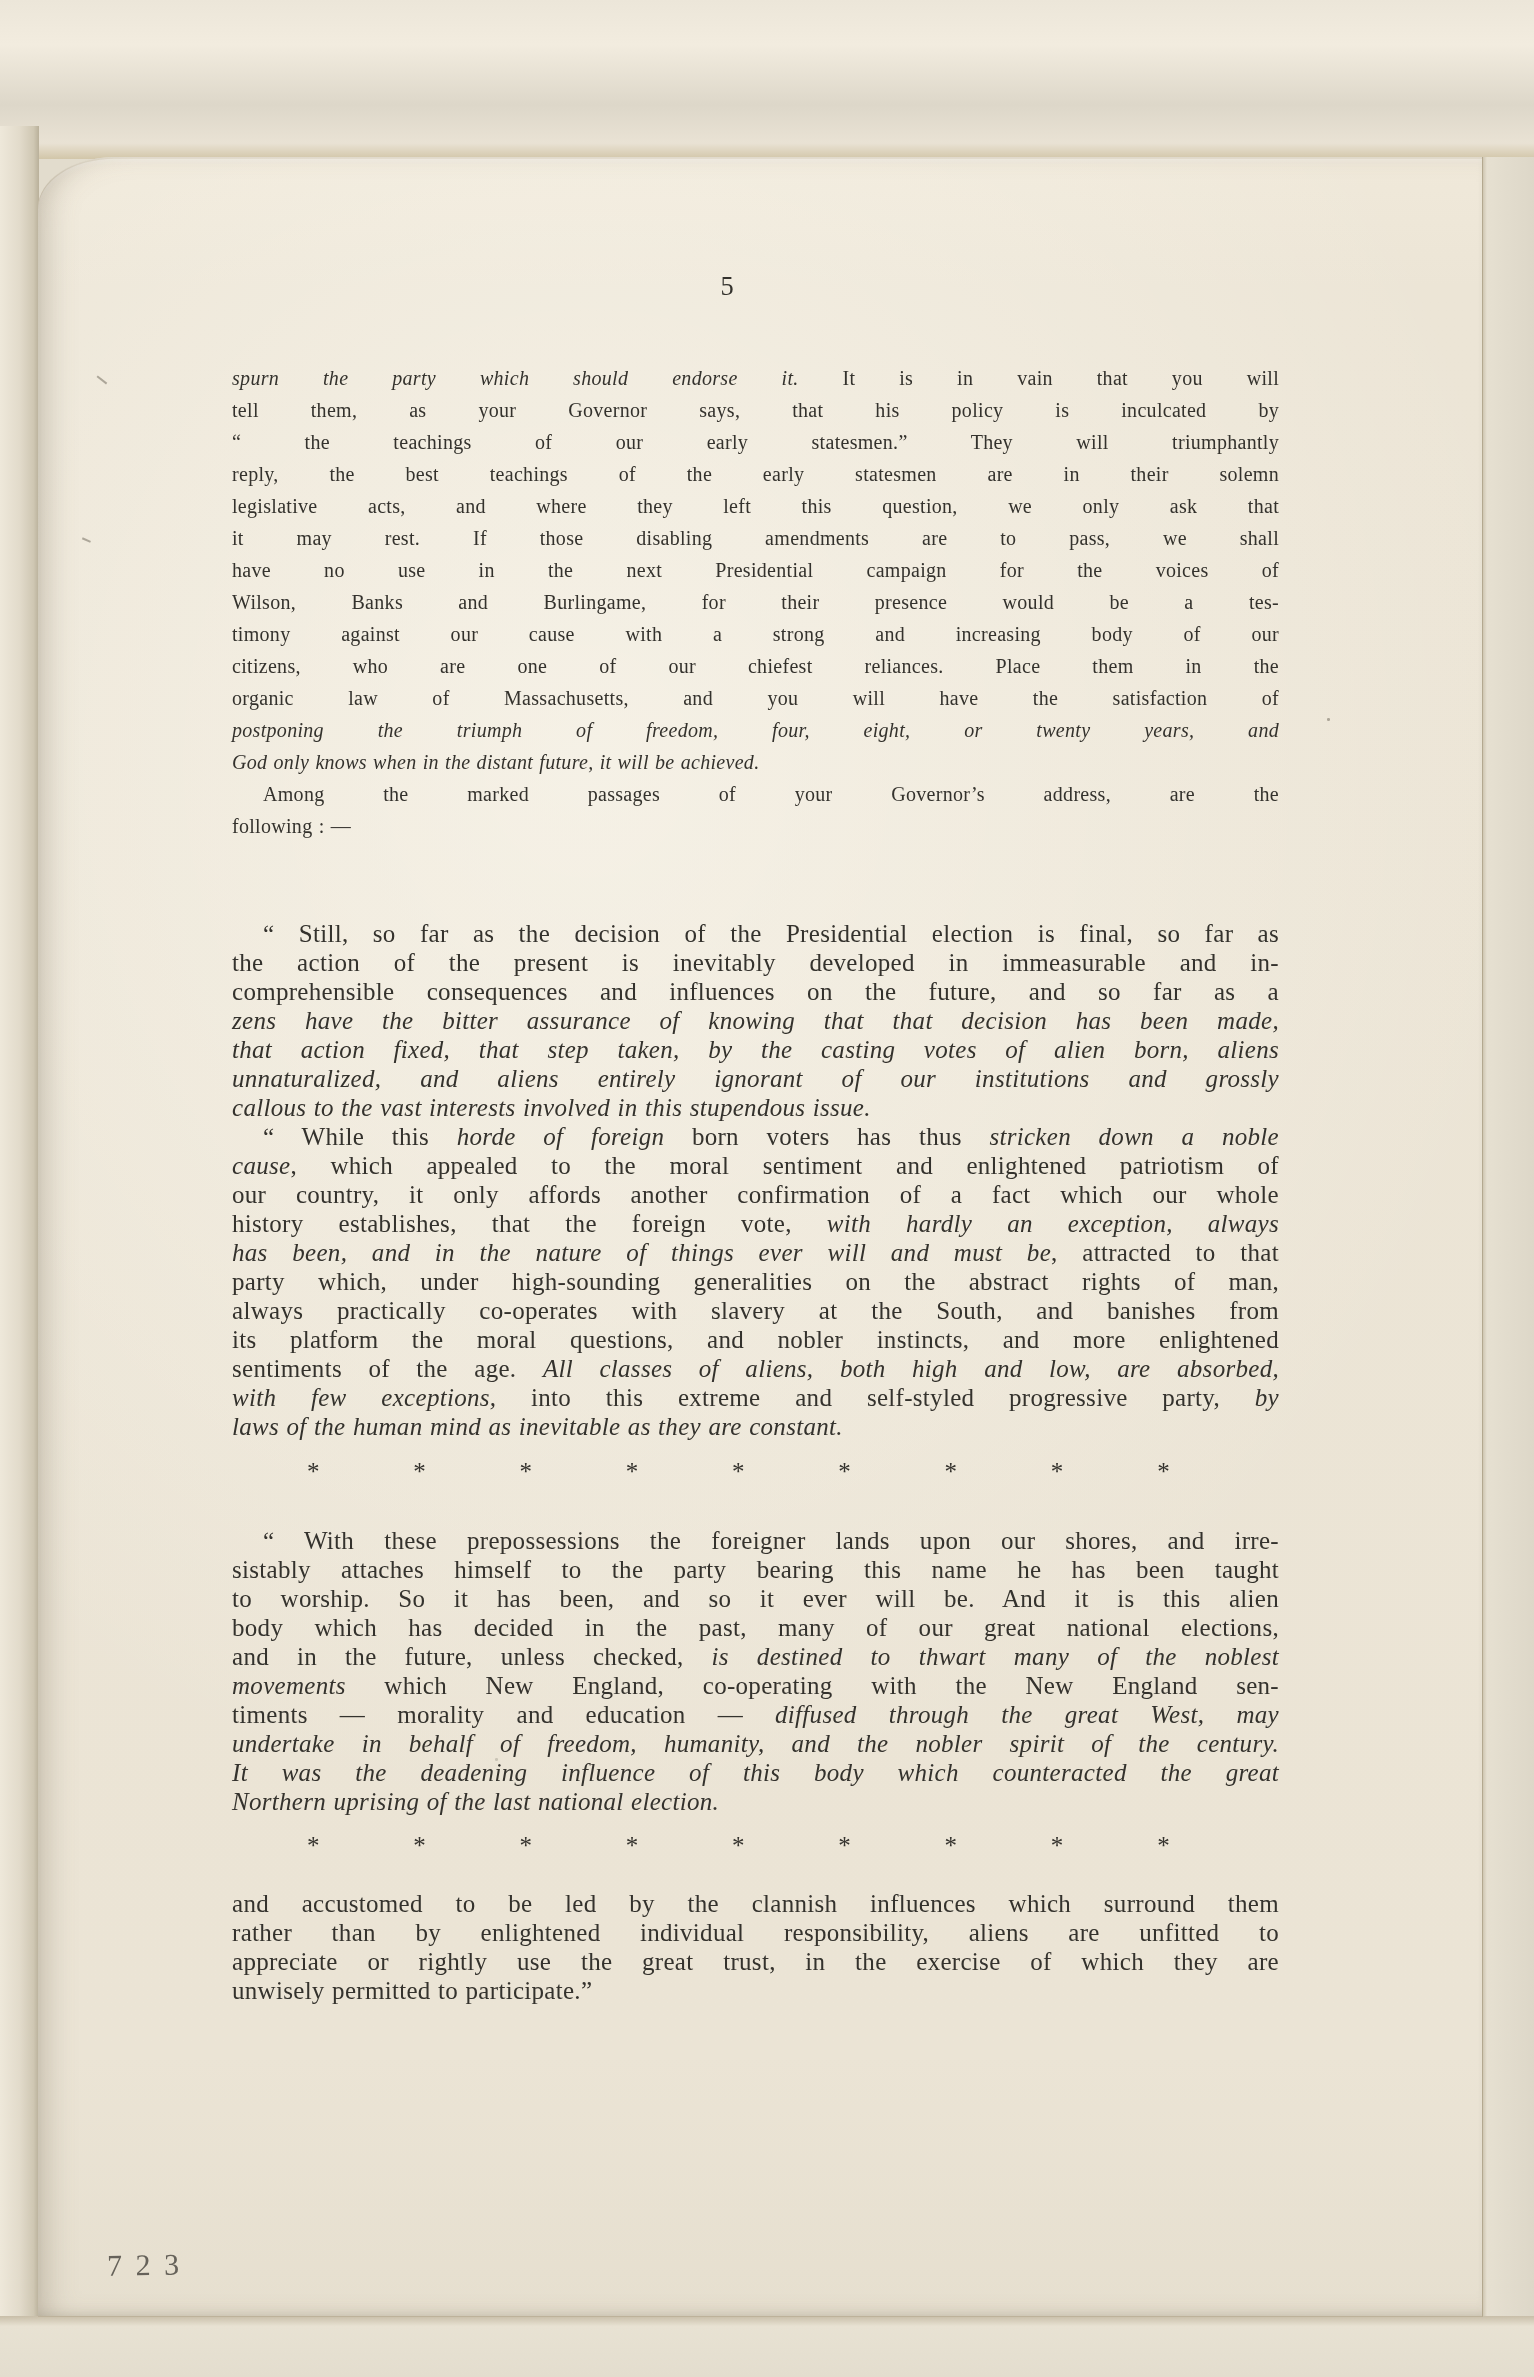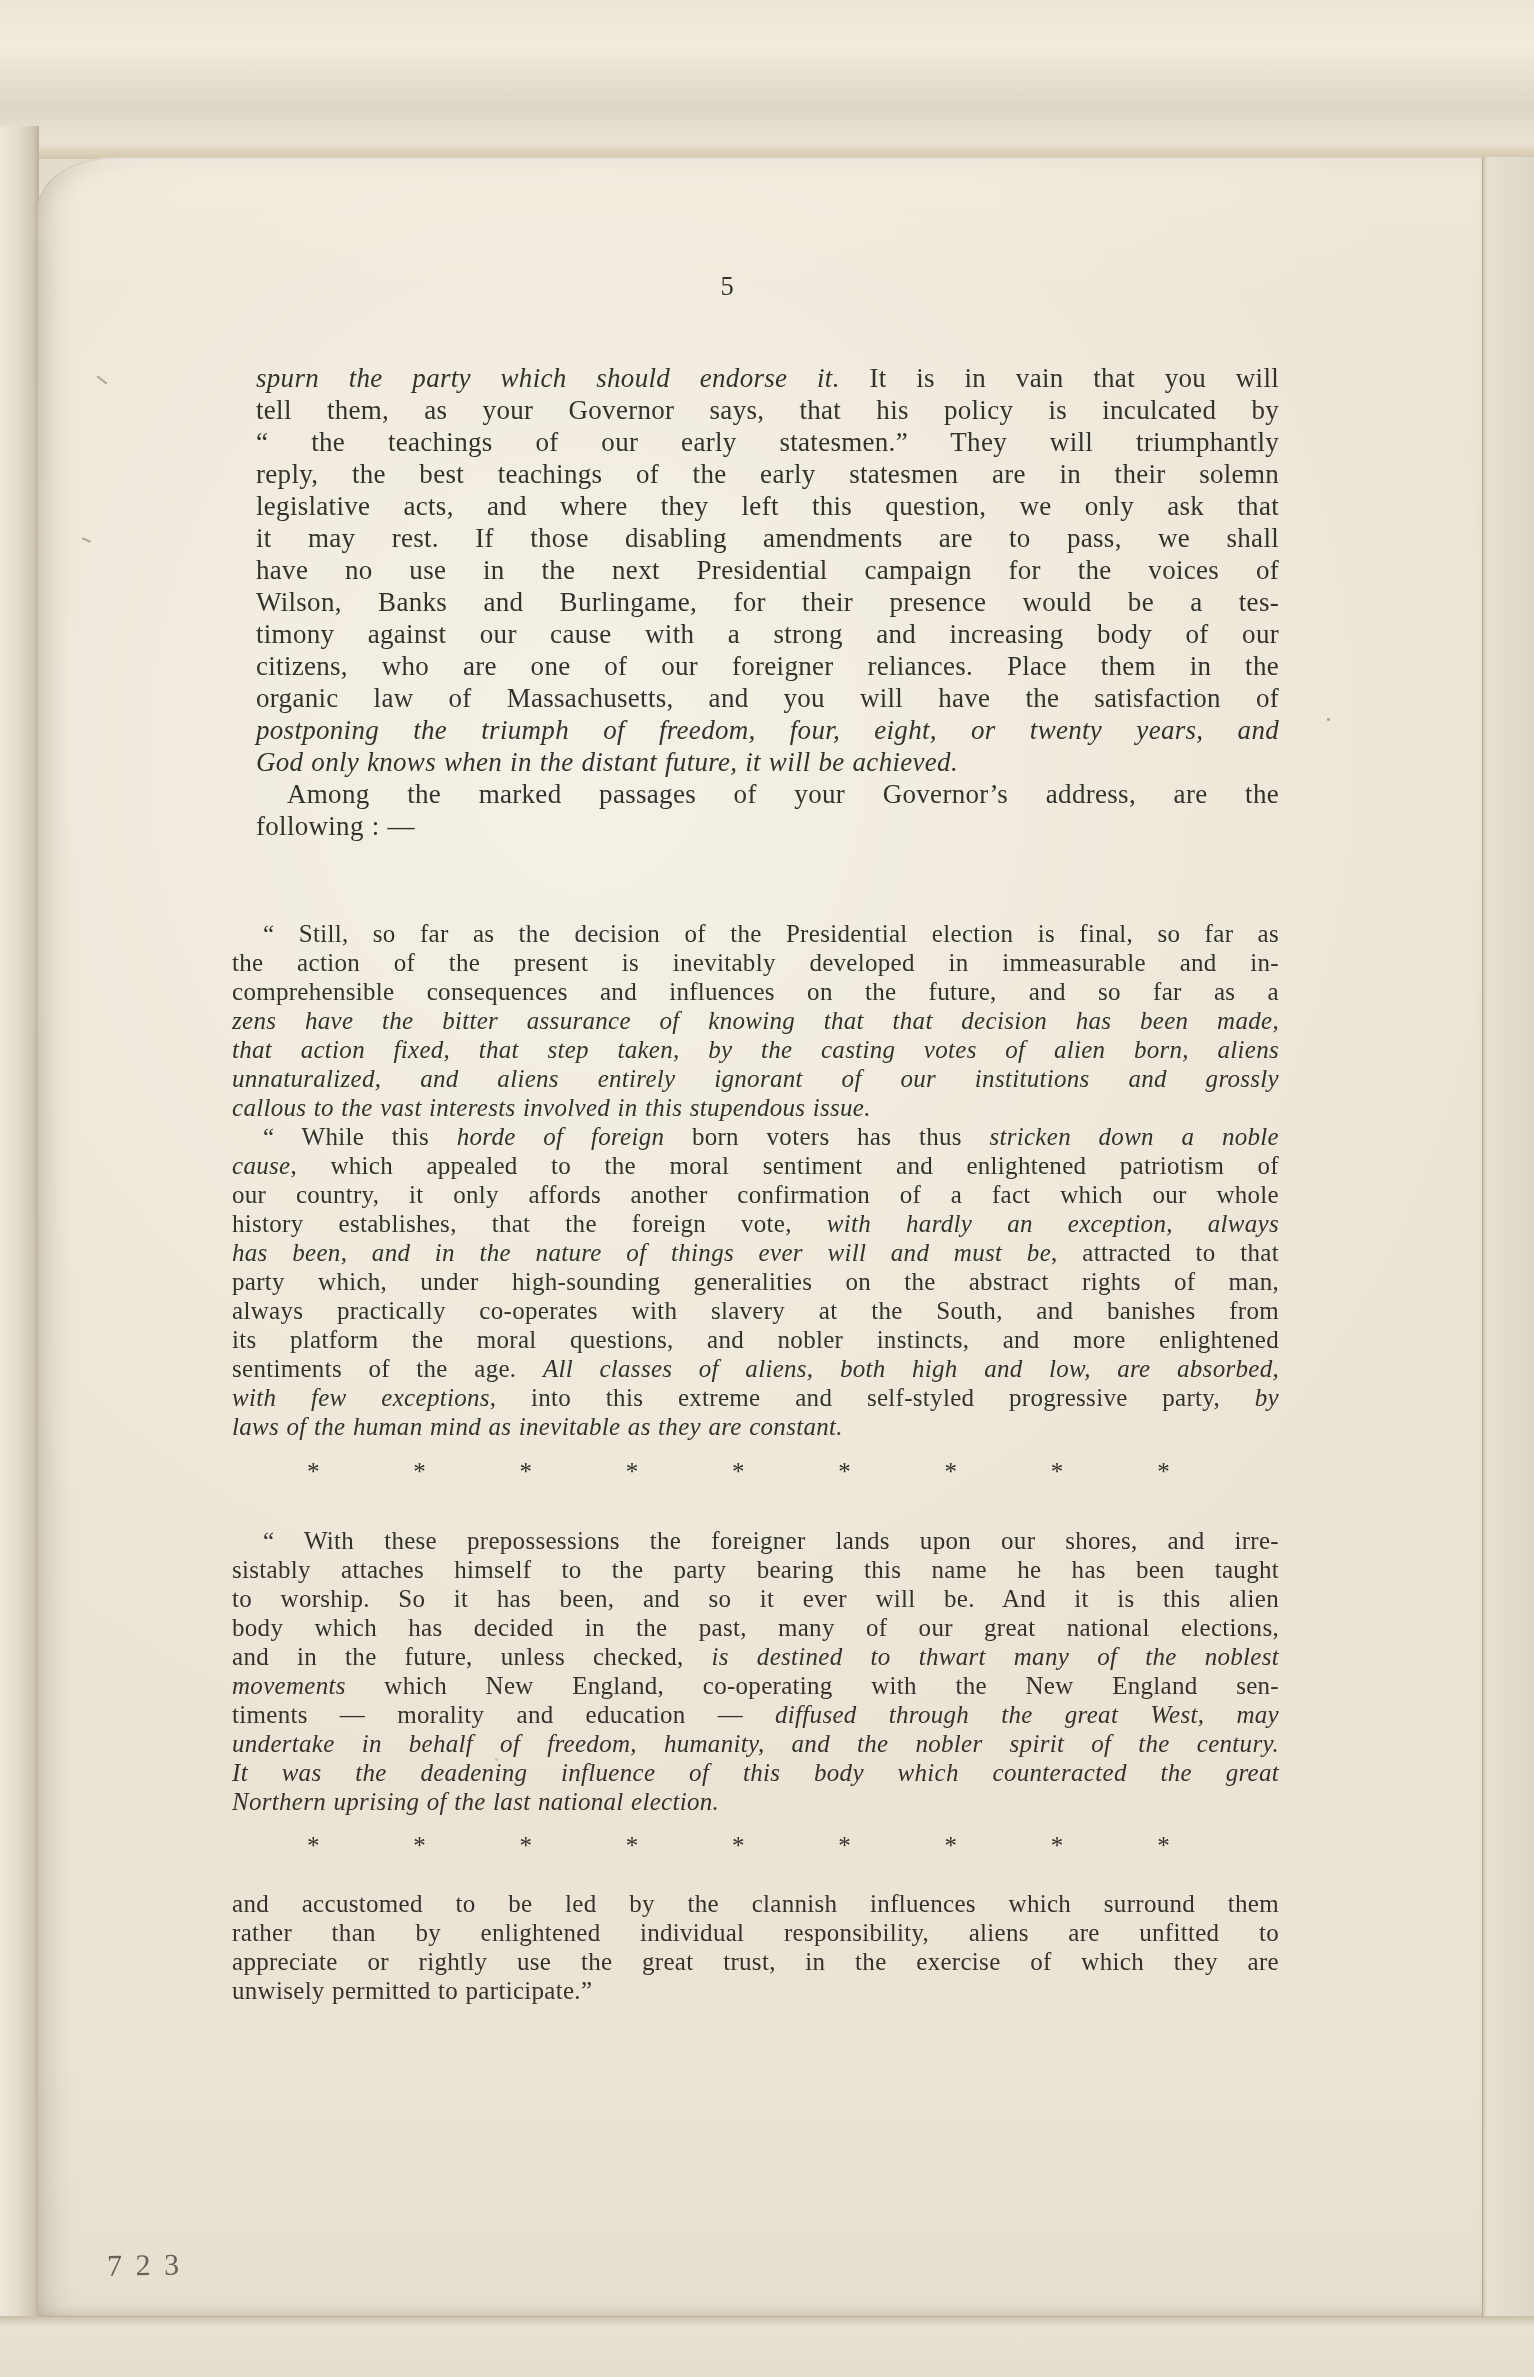--- a/index.html
+++ b/index.html
@@ -44,21 +44,21 @@
     font-size:26.4px; letter-spacing:0.9px; color:var(--ink,#34322d);
   }
   .text-col {
     position:absolute; left:232px; top:362px; width:1047px;
     color:var(--ink,#34322d); letter-spacing:0.3px; word-spacing:0.9px;
   }
   .block { display:block; }
   .line { text-align:justify; text-align-last:justify; white-space:normal; }
   .line.end { text-align:left; text-align-last:left; }
   .line.ind { text-indent:31px; }
-  .block.body .line { font-size:27px; line-height:32px;margin-left:24px; }
+  .block.body .line { font-size:20px; line-height:32px; }
   .block.quote .line { font-size:25px; line-height:29px; }
   .it { font-style:italic; }
   .block.q1 { margin-top:77px; }
   .block.q3 { margin-top:37px; }
   .block.q4 { margin-top:25.6px; }
   .block.ast {
     display:flex; justify-content:space-between;
     width:863px; margin-left:75px; height:34px; margin-top:13.6px;
     font-size:25px; line-height:34px; color:var(--ink,#34322d);
   }
@@ -89,21 +89,21 @@
       <div class="block body b1">
         <div class="line"><span class="it">spurn the party which should endorse it.</span><span>  It is in vain that you will</span></div>
         <div class="line"><span>tell them, as your Governor says, that his policy is inculcated by</span></div>
         <div class="line"><span>“ the teachings of our early statesmen.”  They will triumphantly</span></div>
         <div class="line"><span>reply, the best teachings of the early statesmen are in their solemn</span></div>
         <div class="line"><span>legislative acts, and where they left this question, we only ask that</span></div>
         <div class="line"><span>it may rest.  If those disabling amendments are to pass, we shall</span></div>
         <div class="line"><span>have no use in the next Presidential campaign for the voices of</span></div>
         <div class="line"><span>Wilson, Banks and Burlingame, for their presence would be a tes-</span></div>
         <div class="line"><span>timony against our cause with a strong and increasing body of our</span></div>
-        <div class="line"><span>citizens, who are one of our foreigner reliances.  Place them in the</span></div>
+        <div class="line"><span>citizens, who are one of our chiefest reliances.  Place them in the</span></div>
         <div class="line"><span>organic law of Massachusetts, and you will have the satisfaction of</span></div>
         <div class="line"><span class="it">postponing the triumph of freedom, four, eight, or twenty years, and</span></div>
         <div class="line end"><span class="it">God only knows when in the distant future, it will be achieved.</span></div>
       </div>
       <div class="block body b2">
         <div class="line ind"><span>Among the marked passages of your Governor’s address, are the</span></div>
         <div class="line end"><span>following : —</span></div>
       </div>
       <div class="block quote q1">
         <div class="line ind"><span>“ Still, so far as the decision of the Presidential election is final, so far as</span></div>

